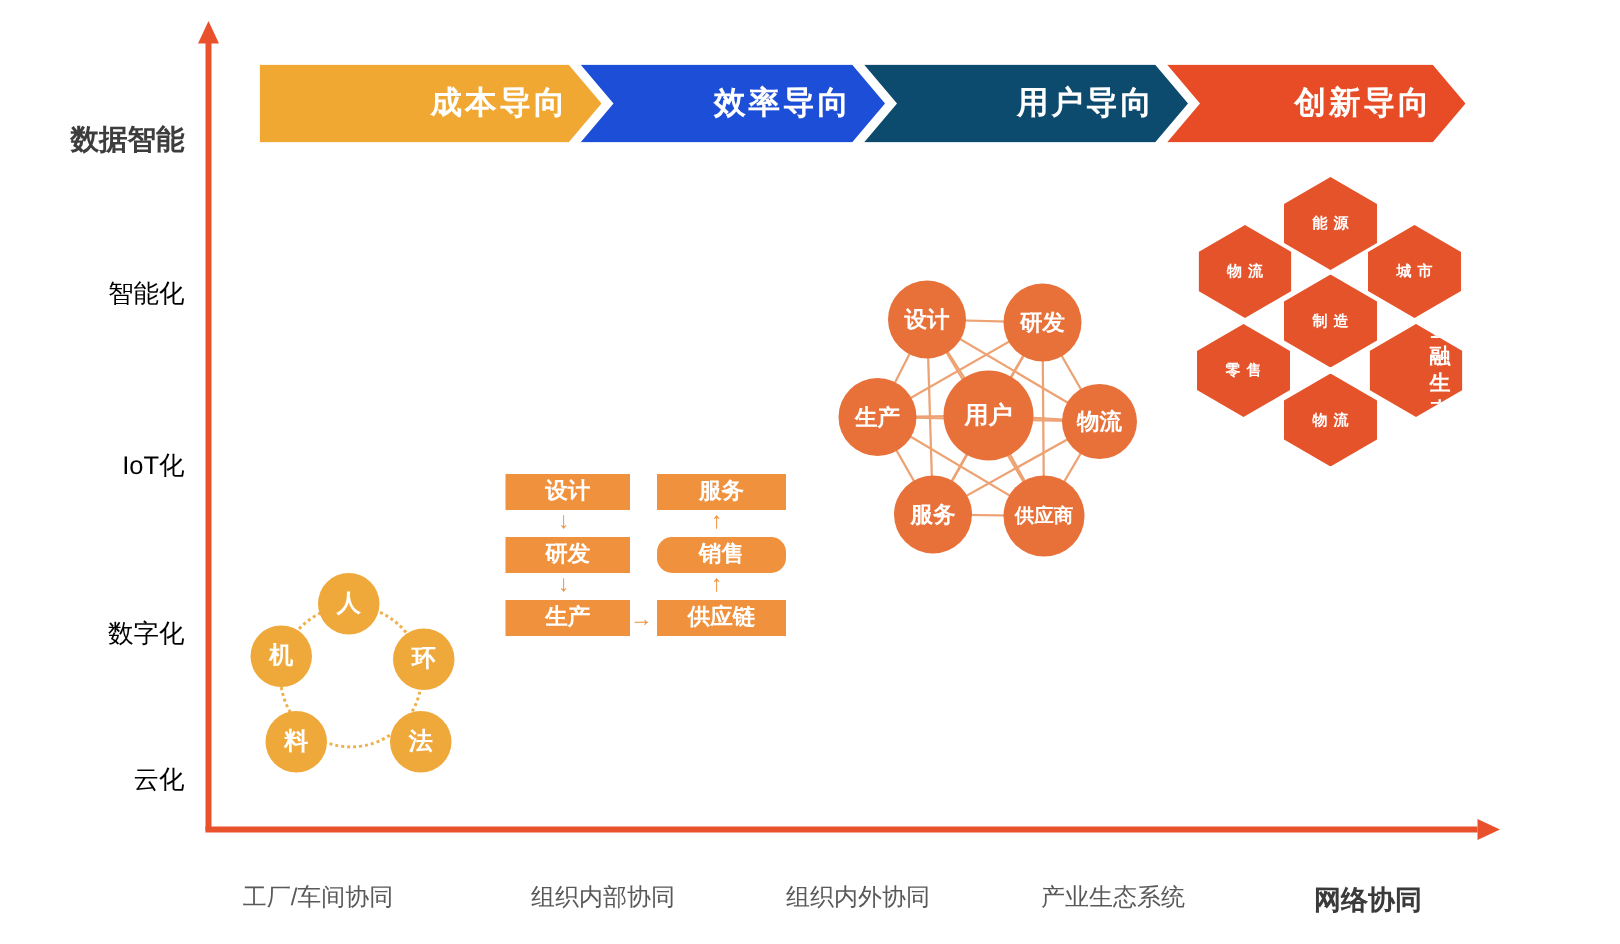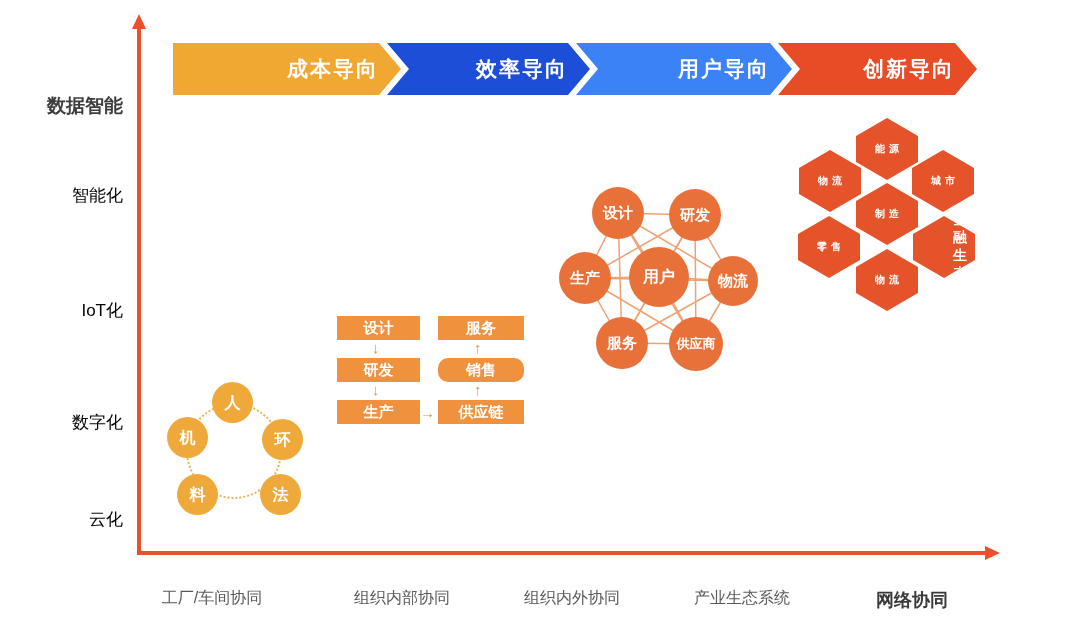--- a/index.html
+++ b/index.html
@@ -59,24 +59,24 @@
 
 <div id="stage">
 
   <div id="y-line" class="axis-line"></div>
   <div id="y-arrow"></div>
   <div id="x-line" class="axis-line"></div>
   <div id="x-arrow"></div>
 
   <div class="chevron chev-first" style="left:173px;width:228px;background:#F0A832;">成本导向</div>
   <div class="chevron chev-mid" style="left:387px;width:203px;background:#1d4ed8;">效率导向</div>
-  <div class="chevron chev-mid" style="left:576px;width:216px;background:#3b82f6;">用户导向</div>
+  <div class="chevron chev-mid" style="left:576px;width:216px;background:#0c4a6e;">用户导向</div>
   <div class="chevron chev-mid" style="left:778px;width:199px;background:#E74C26;">创新导向</div>
 
-  <div class="ylab title" style="top:80px;margin-top:13px;">数据智能</div>
+  <div class="ylab title" style="top:80px;">数据智能</div>
   <div class="ylab" style="top:184px;">智能化</div>
   <div class="ylab" style="top:299px;">IoT化</div>
   <div class="ylab" style="top:411px;">数字化</div>
   <div class="ylab" style="top:508px;">云化</div>
 
   <div class="xlab" style="left:212px;">工厂/车间协同</div>
   <div class="xlab" style="left:402px;">组织内部协同</div>
   <div class="xlab" style="left:572px;">组织内外协同</div>
   <div class="xlab" style="left:742px;">产业生态系统</div>
   <div class="xlab strong" style="left:912px;">网络协同</div>

